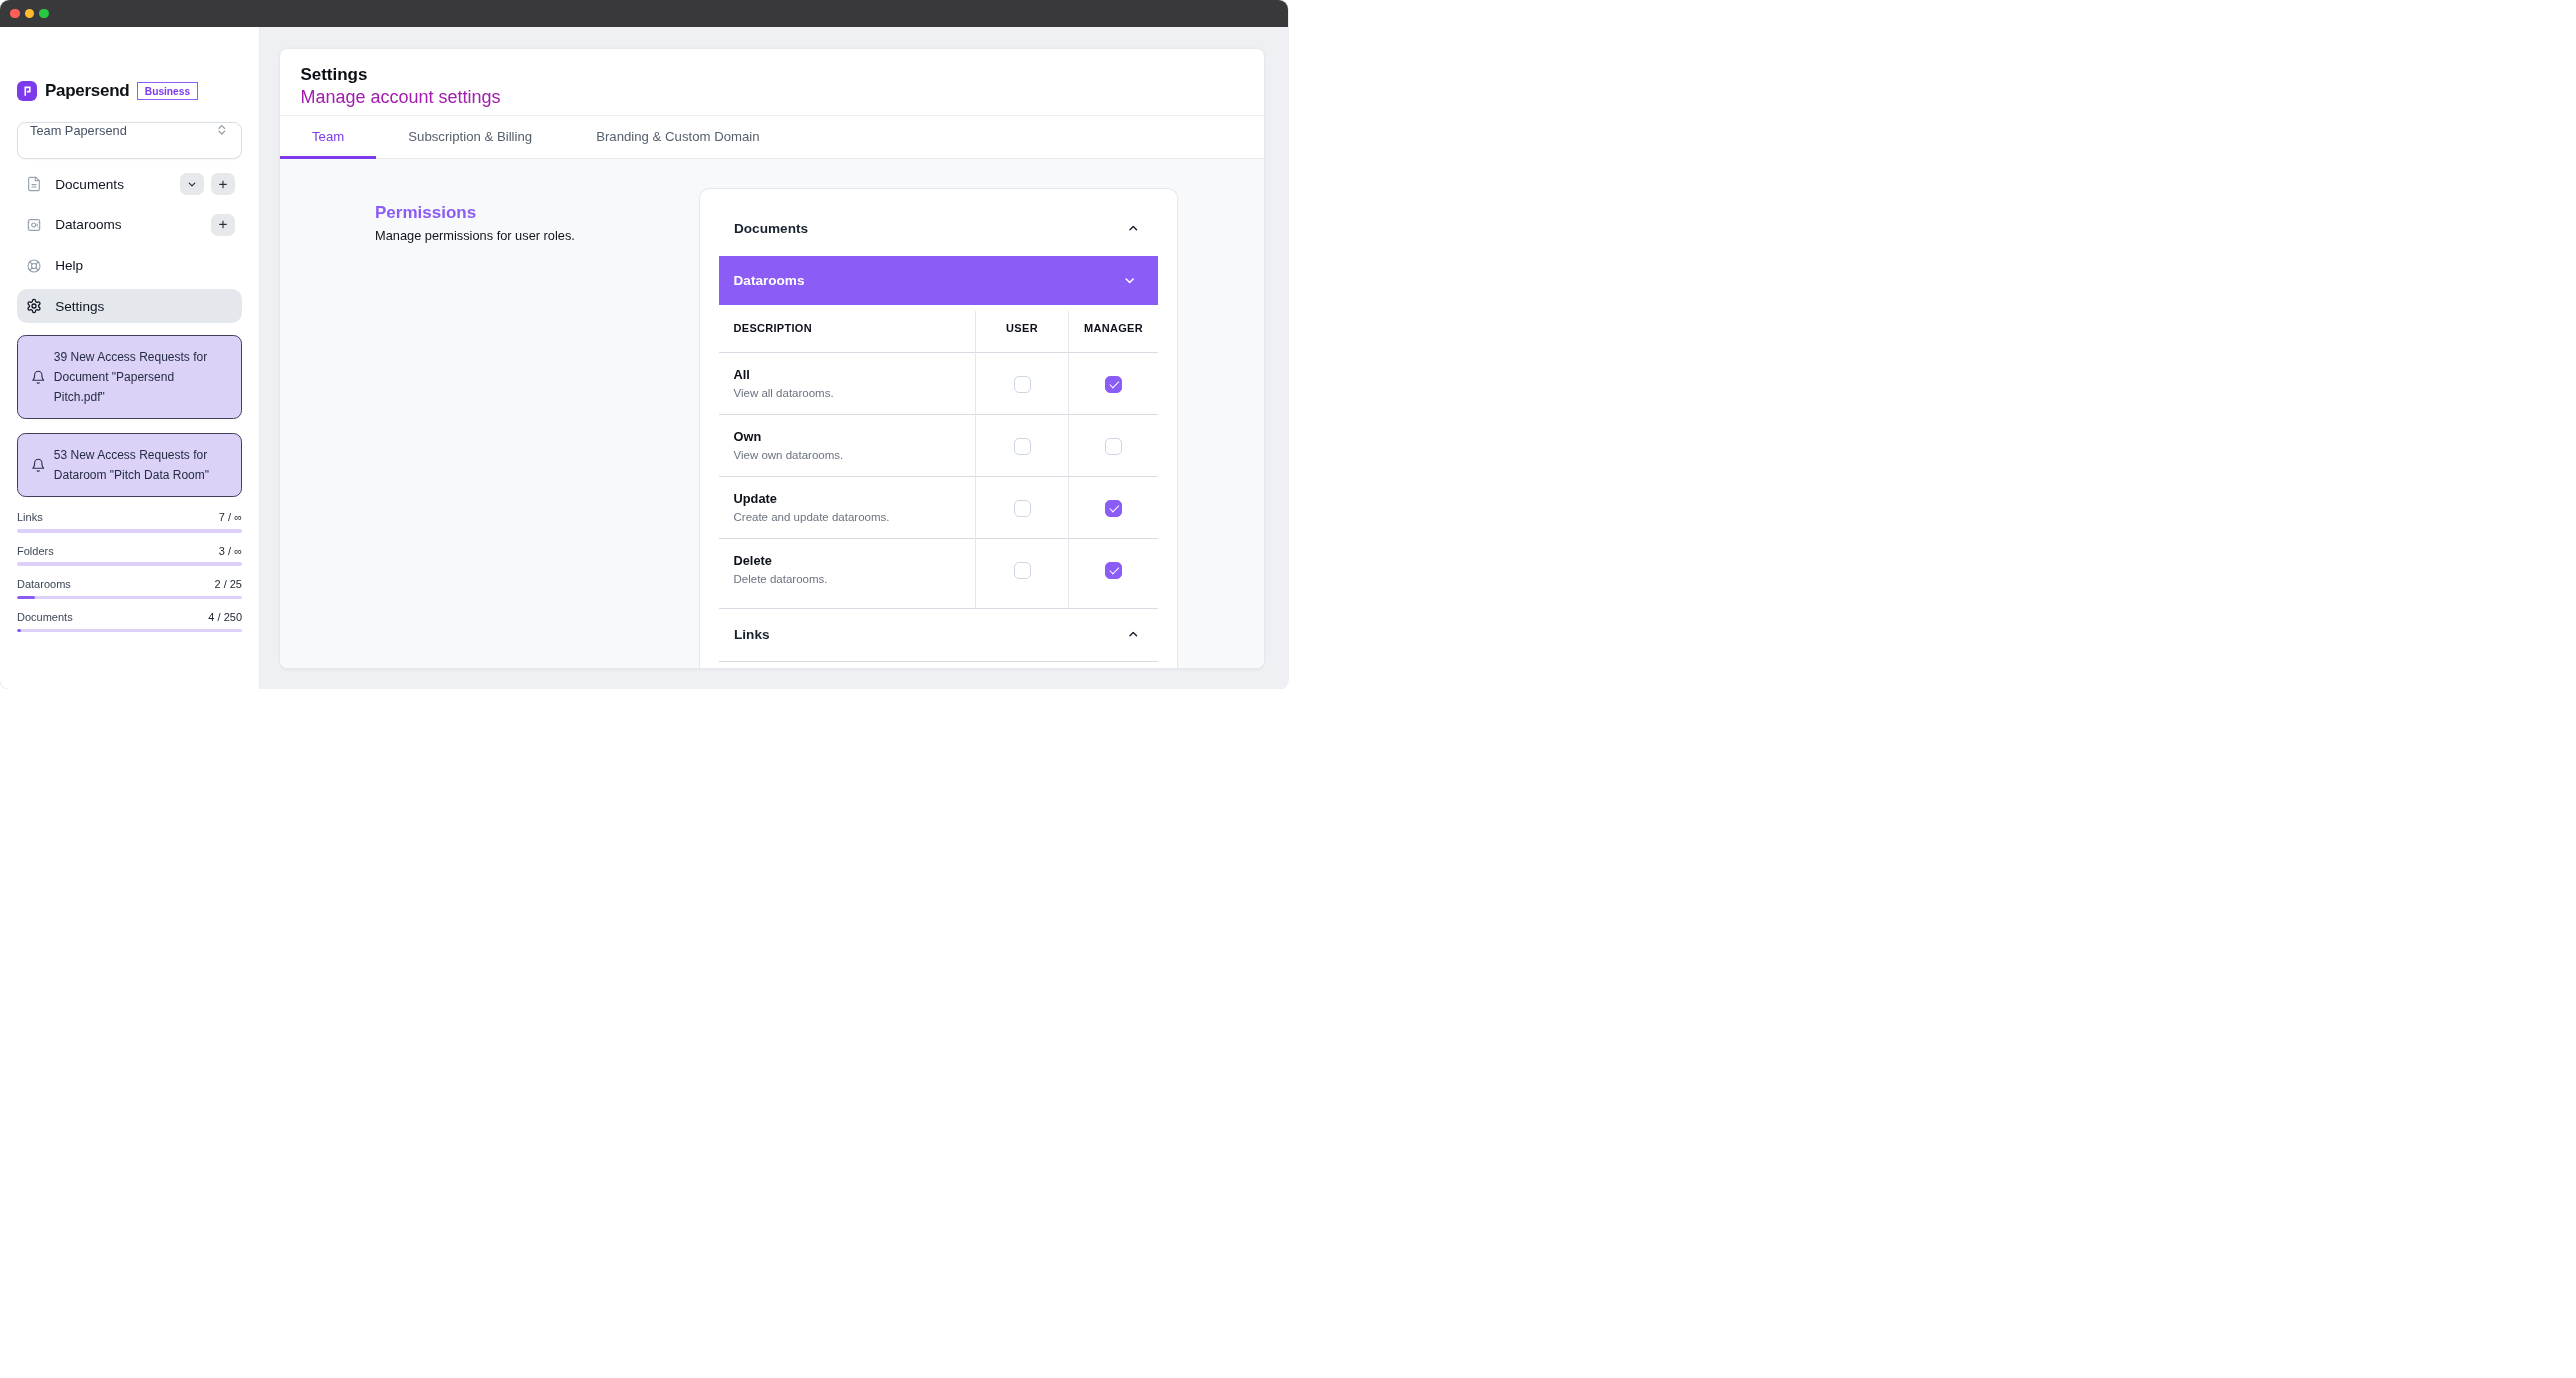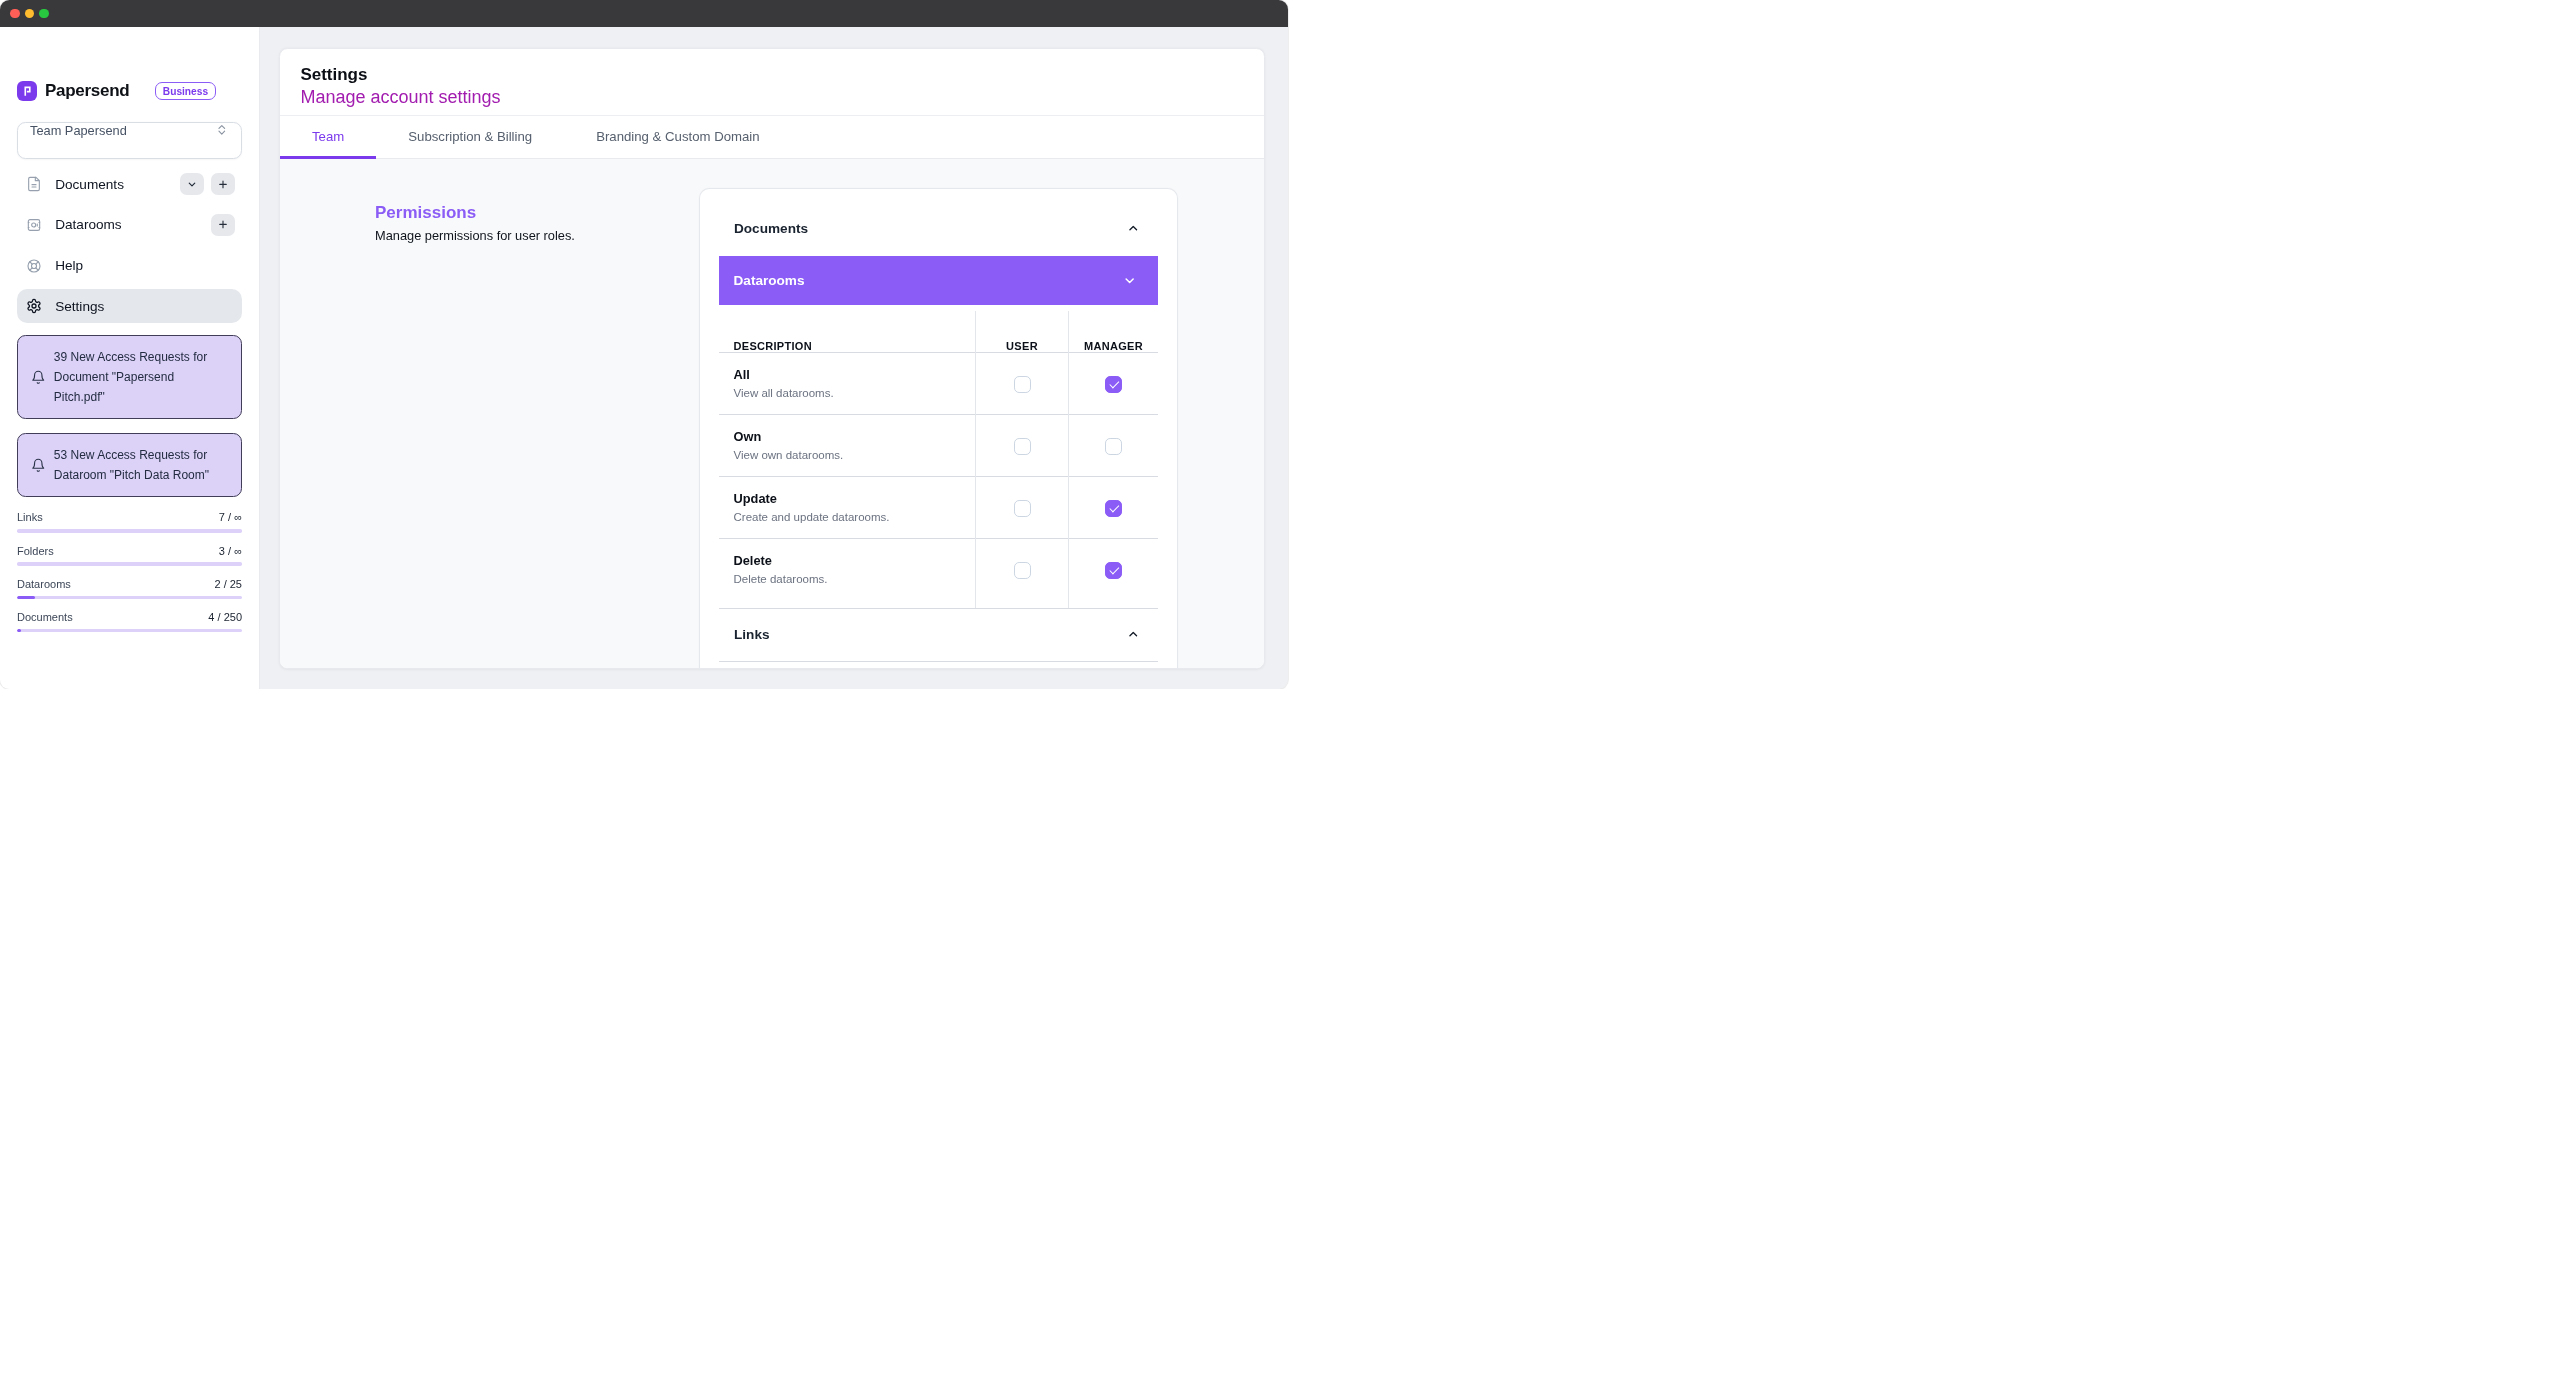--- a/index.html
+++ b/index.html
@@ -18,21 +18,21 @@
   .dot{width:9.4px;height:9.4px;border-radius:50%}
   .dot.r{background:var(--traffic-red,#ff5f57)} .dot.y{background:var(--traffic-yellow,#febc2e)} .dot.g{background:var(--traffic-green,#28c840)}
 
   .app{display:flex;height:712px}
 
   
   .sidebar{width:260px;min-width:260px;background:#fff;border-right:0.9px solid #e8eaee;padding:0 17px;position:relative}
   .brand{margin-top:53px;display:flex;align-items:center;gap:7.7px;height:22px}
   .logo-mark{width:20.4px;height:20.4px;border-radius:6px;background:var(--accent-deep);display:flex;align-items:center;justify-content:center}
   .brand-name{font-size:17px;font-weight:700;letter-spacing:-0.3px;color:#0e1116}
-  .badge{margin-left:18px;border:1.3px solid var(--accent);color:var(--accent-deep);font-size:10.2px;font-weight:600;padding:2.1px 6.8px;border-radius:7px;background:#fff}
+  .badge{margin-left:0;border:1.3px solid var(--accent);color:var(--accent-deep);font-size:10.2px;font-weight:600;padding:2.1px 6.8px;border-radius:0;background:#fff}
   .team-select{margin-top:19.6px;height:37px;border:0.9px solid #d9dee5;border-radius:8.5px;display:flex;justify-content:space-between;padding:0 12px;font-size:12.8px;color:#475365;box-shadow:0 0.9px 1.7px rgba(16,24,40,.04);background:#fff}
   .nav{margin-top:8.5px}
   .nav-row{height:34px;display:flex;align-items:center;gap:12.8px;padding:0 6.8px 0 9.4px;border-radius:10.2px;font-size:13.6px;font-weight:500;color:#0e1420;margin-bottom:6.8px}
   .nav-row.active{background:#e4e7eb}
   .nav-ic{color:#96a0ae}
   .nav-row.active .nav-ic{color:#0d1320}
   .nav-actions{margin-left:auto;display:flex;gap:6.8px}
   .sq-btn{width:24px;height:22px;border-radius:6.8px;background:#e6e8ec;display:flex;align-items:center;justify-content:center;color:#252d3a;border:none}
   .notifs{margin-top:12px}
   .notif{border:1.3px solid var(--notification-border);background:var(--notification-bg);border-radius:8.5px;display:flex;padding:11px 6.8px 11px 12.8px;color:#232c41;margin-bottom:13.6px}
@@ -66,21 +66,21 @@
   .perm-desc{margin-top:4.3px;font-size:12.8px;line-height:18px;color:#10151d}
 
   .panel{width:479px;min-width:479px;margin-top:29px;background:#fff;border:0.9px solid #e5e8ed;border-bottom:none;border-radius:10.2px 10.2px 0 0;box-shadow:0 0.9px 1.7px rgba(16,24,40,.04)}
   .sec-head{height:67px;display:flex;align-items:center;justify-content:space-between;padding:12px 37px 0 34px;font-size:13.6px;font-weight:600;color:#19222f}
   .sec-head.links{height:52px;padding-top:0}
   .sec-chev{color:#141c28}
   .pbar{height:49px;margin:0 19px;background:var(--accent);display:flex;align-items:center;justify-content:space-between;padding:0 20.4px 0 14.5px;color:#fff;font-size:13.6px;font-weight:600}
   .tbl{margin:0 19px;position:relative;border-bottom:0.9px solid var(--line)}
   .vsep{position:absolute;top:6.8px;bottom:0;width:0.9px;background:var(--vline)}
   .vsep.v1{left:256px}.vsep.v2{left:349px}
-  .thead{height:48px;display:flex;align-items:flex-end;border-bottom:0.9px solid var(--line);font-size:11px;font-weight:600;letter-spacing:0.3px;color:#0c1018}
+  .thead{height:48px;display:flex;align-items:center;border-bottom:0.9px solid var(--line);font-size:11px;font-weight:600;letter-spacing:0.3px;color:#0c1018}
   .trow{height:62px;display:flex;border-bottom:0.9px solid var(--line)}
   .trow.last{height:69px;border-bottom:none}
   .c-desc{width:256px;padding-left:14.5px}
   .trow .c-desc{padding-top:13.6px}
   .row-title{font-size:12.8px;font-weight:600;line-height:18px;color:#0c1018}
   .row-desc{font-size:11.5px;line-height:18px;color:#6b7280}
   .c-user{width:94px;display:flex;justify-content:center}
   .c-mgr{flex:1;display:flex;justify-content:center}
   .thead .c-user,.thead .c-mgr{align-items:center}
   .trow .c-user,.trow .c-mgr{padding-top:23px;align-items:flex-start}

